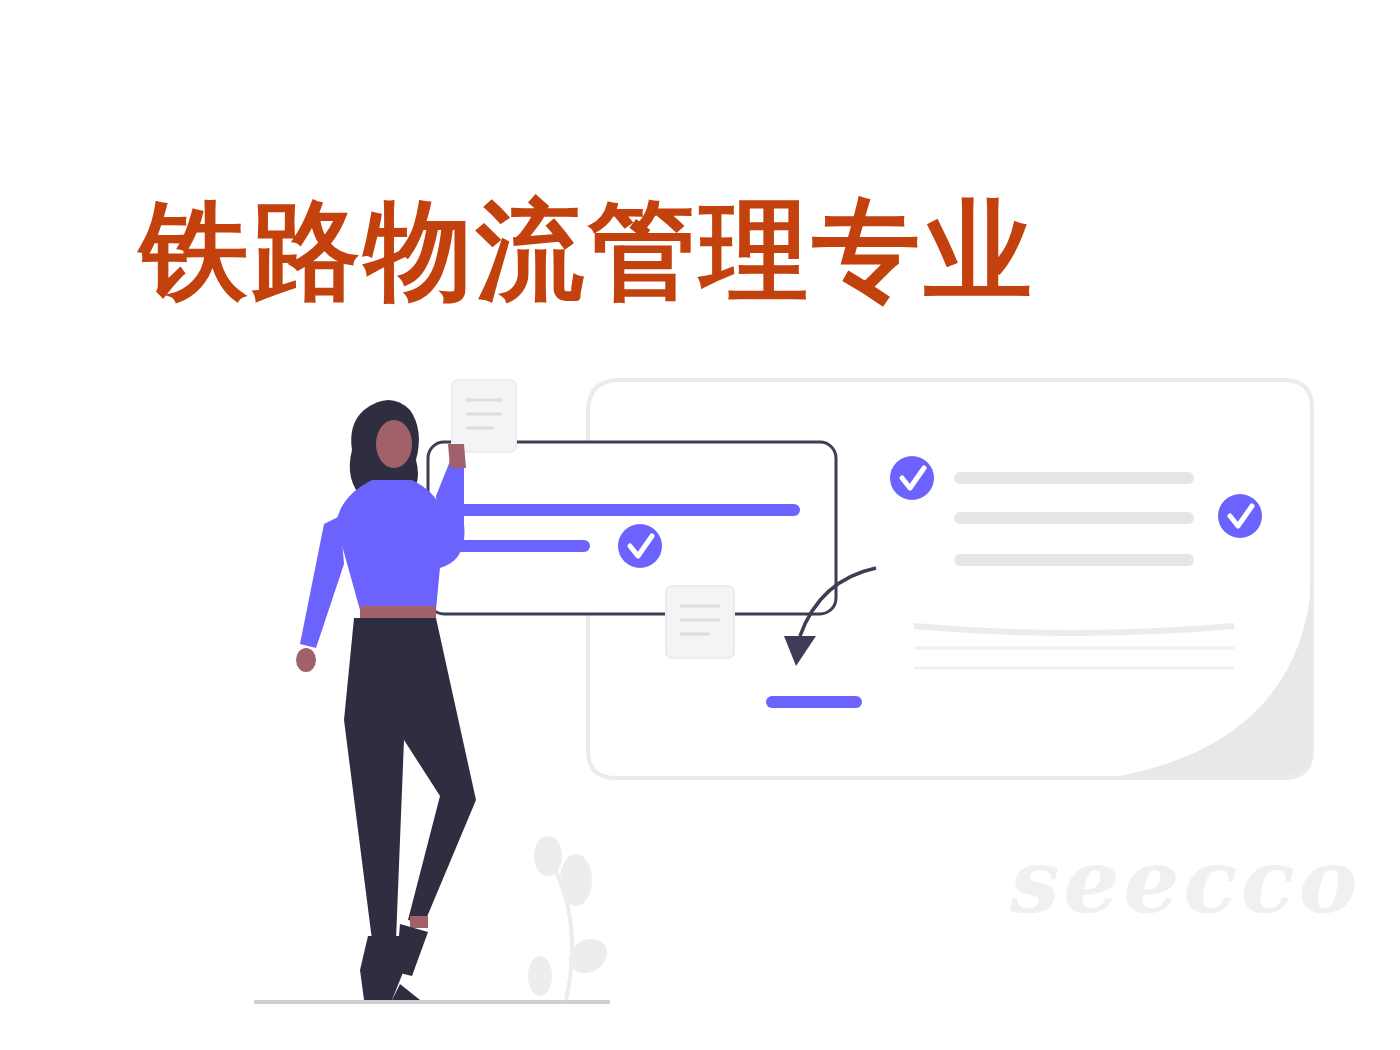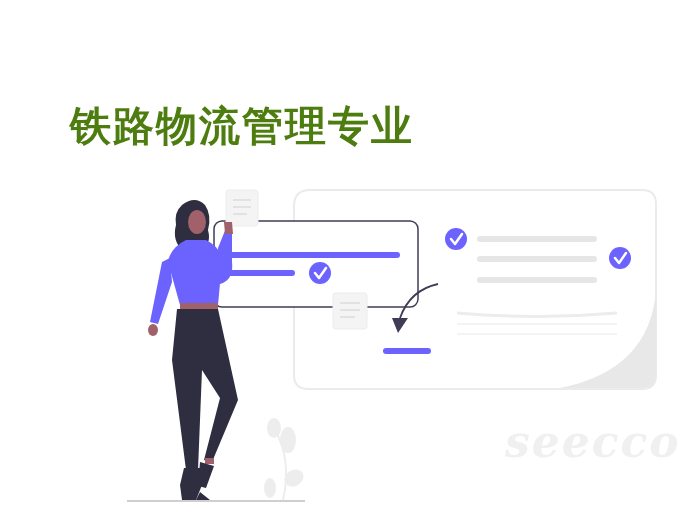--- a/index.html
+++ b/index.html
@@ -1,20 +1,20 @@
 <!DOCTYPE html>
 <html><head>
   <meta charset="utf-8">
   <style>
     html, body { margin: 0; padding: 0; background: #ffffff; }
     body { width: 700px; height: 525px; position: relative; overflow: hidden; font-family: "DejaVu Sans", sans-serif; }
     .title {
       position: absolute; left: 70px; top: 98px;
       font-family: "DejaVu Sans", sans-serif; font-weight: bold;
-      font-size: 41px; letter-spacing: 2px; color: #4d7c0f;
+      font-size: 54px; letter-spacing: 2px; color: #c2410c;
       line-height: 56px; white-space: nowrap;
     }
     .watermark {
       position: absolute; left: 505px; top: 416px;
       font-family: "DejaVu Serif", serif; font-style: italic; font-weight: bold;
       font-size: 44px; color: #f0f0f0; letter-spacing: 2px;
     }
     svg.scene { position: absolute; left: 0; top: 0; }
   </style>
 </head>

